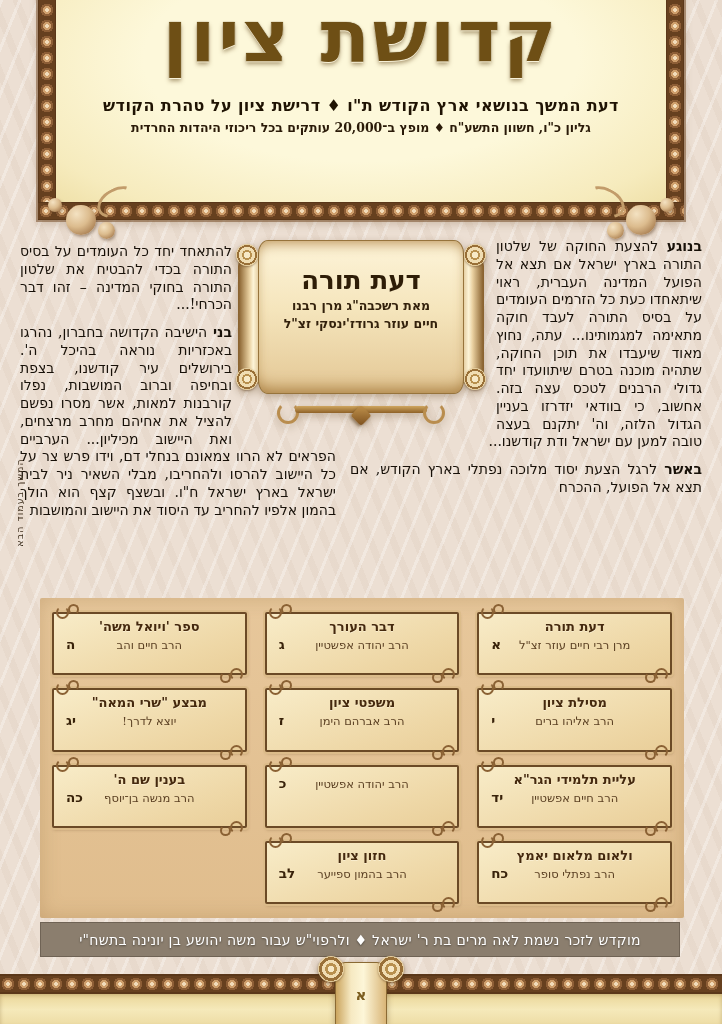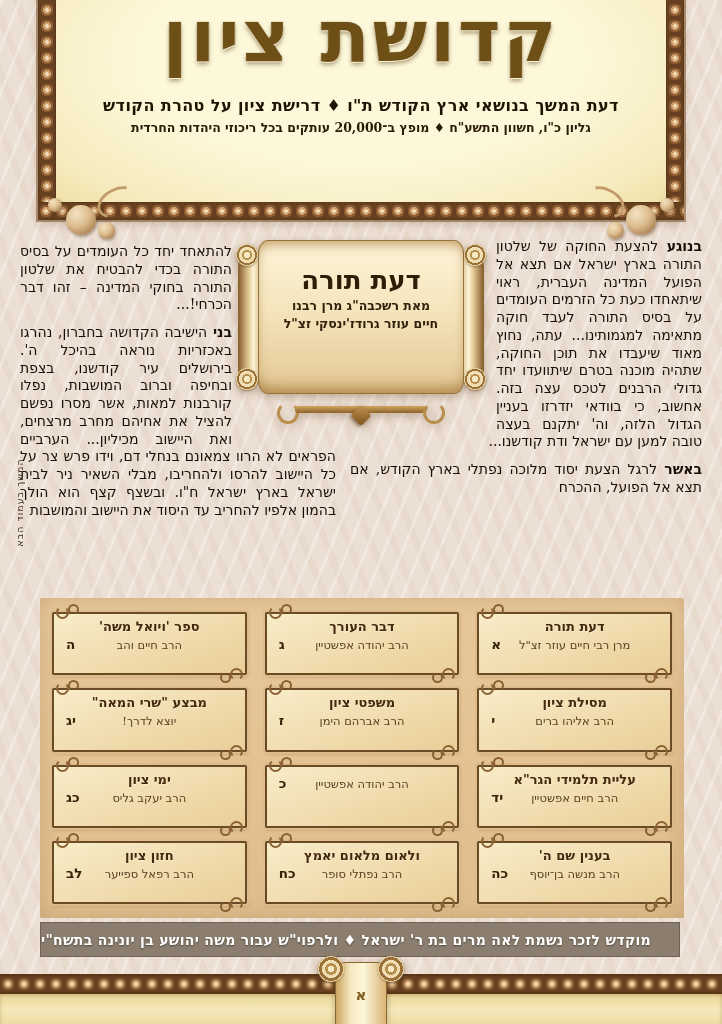--- a/index.html
+++ b/index.html
@@ -89,22 +89,22 @@
   .toc-meta{position:relative;margin-top:4px;font-size:11.5px;color:#5a3f22;min-height:14px;}
   .toc-page{position:absolute;left:4px;top:-2px;font-size:13.5px;font-weight:bold;color:#38220a;}
   .flourish-corner{position:absolute;width:24px;height:13px;}
   .flourish-corner.tl{top:-10px;left:2px;}
   .flourish-corner.br{bottom:-10px;right:2px;transform:rotate(180deg);}
   .flourish-corner::before,.flourish-corner::after{content:"";position:absolute;border:2.5px solid #8a6134;border-radius:50%;}
   .flourish-corner::before{width:9px;height:9px;left:0;top:2px;border-top-color:transparent;}
   .flourish-corner::after{width:7px;height:7px;left:12px;top:0;border-bottom-color:transparent;}
   
   .dedication-bar{position:absolute;top:922px;left:40px;right:42px;height:33px;
-    background:#8b7e6e;border:1px solid #6f6355;display:flex;align-items:center;justify-content:flex-end;
-    color:#ffffff;font-weight:bold;font-size:14px;letter-spacing:.3px;text-shadow:0 1px 2px rgba(0,0,0,.45);}
+    background:#8b7e6e;border:1px solid #6f6355;display:flex;align-items:center;justify-content:center;
+    color:#ffffff;font-weight:normal;font-size:14px;letter-spacing:.3px;text-shadow:0 1px 2px rgba(0,0,0,.45);}
   
   .footer-rail{position:absolute;top:974px;left:0;right:0;height:16px;
     background-color:#7c5130;
     background-image:radial-gradient(circle at 8px 8px, #f2dcba 0 2px, #cf9f6c 2px 4px, #8d5e36 4px 6.5px, #66401f 6.5px 8px);
     background-size:16px 16px;border-top:2px solid #5a3719;border-bottom:2px solid #5a3719;z-index:2;}
   .footer-band{position:absolute;top:992px;left:0;right:0;bottom:0;
     background:linear-gradient(180deg,#e9d494,#f5e9ba 55%,#eedda6);
     box-shadow:inset 0 3px 4px rgba(120,85,40,.35);z-index:1;}
   .footer-scroll{position:absolute;left:50%;top:956px;transform:translateX(-50%);width:86px;height:68px;z-index:3;
     filter:drop-shadow(0 2px 3px rgba(90,60,25,.4));}
@@ -248,50 +248,41 @@
       <span class="flourish-corner tl"></span>
       <span class="flourish-corner br"></span>
       <div class="toc-meta">
         <span>הרב יהודה אפשטיין</span>
         <span class="toc-page">כ</span>
       </div>
     </div>
     <div class="toc-box">
       <span class="flourish-corner tl"></span>
       <span class="flourish-corner br"></span>
-      <div class="toc-title">ימי ציון</div>
-      <div class="toc-meta">
-        <span>הרב יעקב גליס</span>
-        <span class="toc-page">כג</span>
-      </div>
-    </div>
-    <div class="toc-box">
-      <span class="flourish-corner tl"></span>
-      <span class="flourish-corner br"></span>
       <div class="toc-title">בענין שם ה'</div>
       <div class="toc-meta">
         <span>הרב מנשה בן־יוסף</span>
         <span class="toc-page">כה</span>
       </div>
     </div>
     <div class="toc-box">
       <span class="flourish-corner tl"></span>
       <span class="flourish-corner br"></span>
       <div class="toc-title">ולאום מלאום יאמץ</div>
       <div class="toc-meta">
         <span>הרב נפתלי סופר</span>
         <span class="toc-page">כח</span>
       </div>
     </div>
     <div class="toc-box">
       <span class="flourish-corner tl"></span>
       <span class="flourish-corner br"></span>
       <div class="toc-title">חזון ציון</div>
       <div class="toc-meta">
-        <span>הרב רפאל ספייער</span>
+        <span>הרב בהמון ספייער</span>
         <span class="toc-page">לב</span>
       </div>
     </div>
   </div>
 
   <div class="dedication-bar">
     <span>מוקדש לזכר נשמת לאה מרים בת ר' ישראל ♦ ולרפוי"ש עבור משה יהושע בן יונינה בתשח"י</span>
   </div>
 
   <div class="footer-band"></div>

